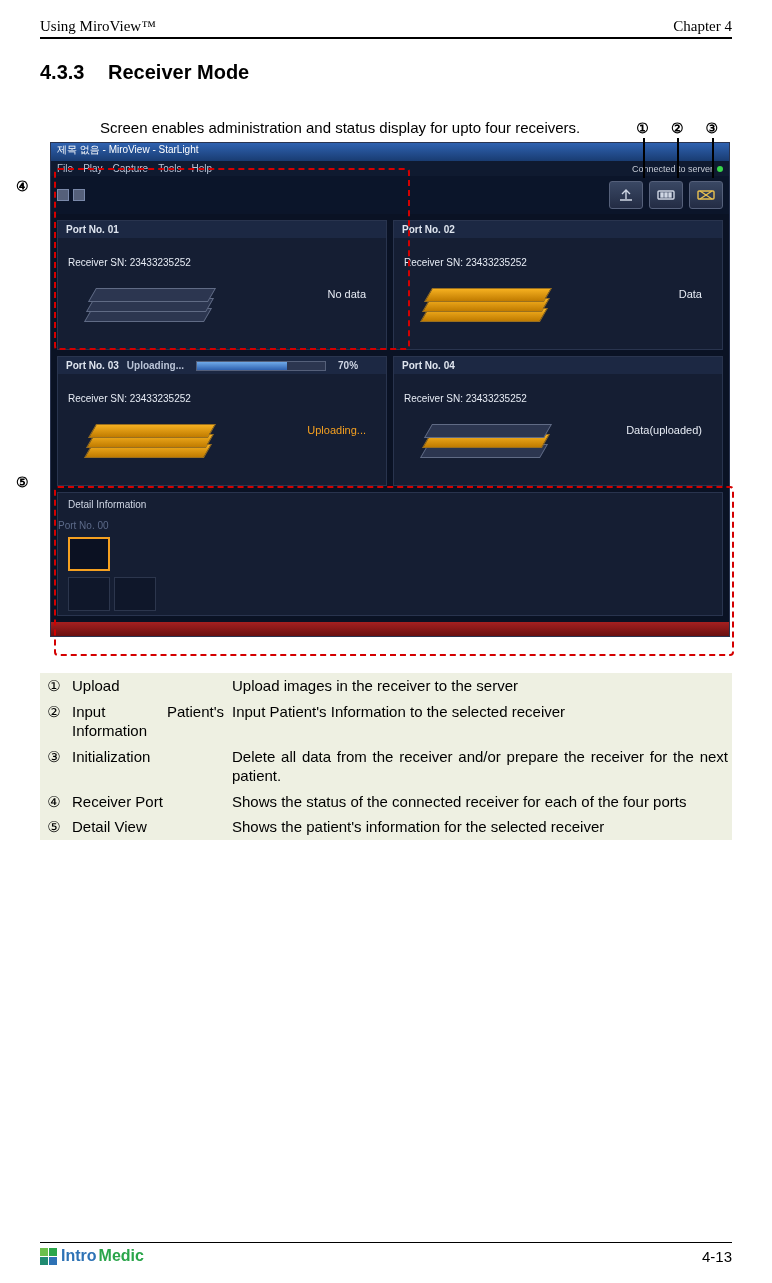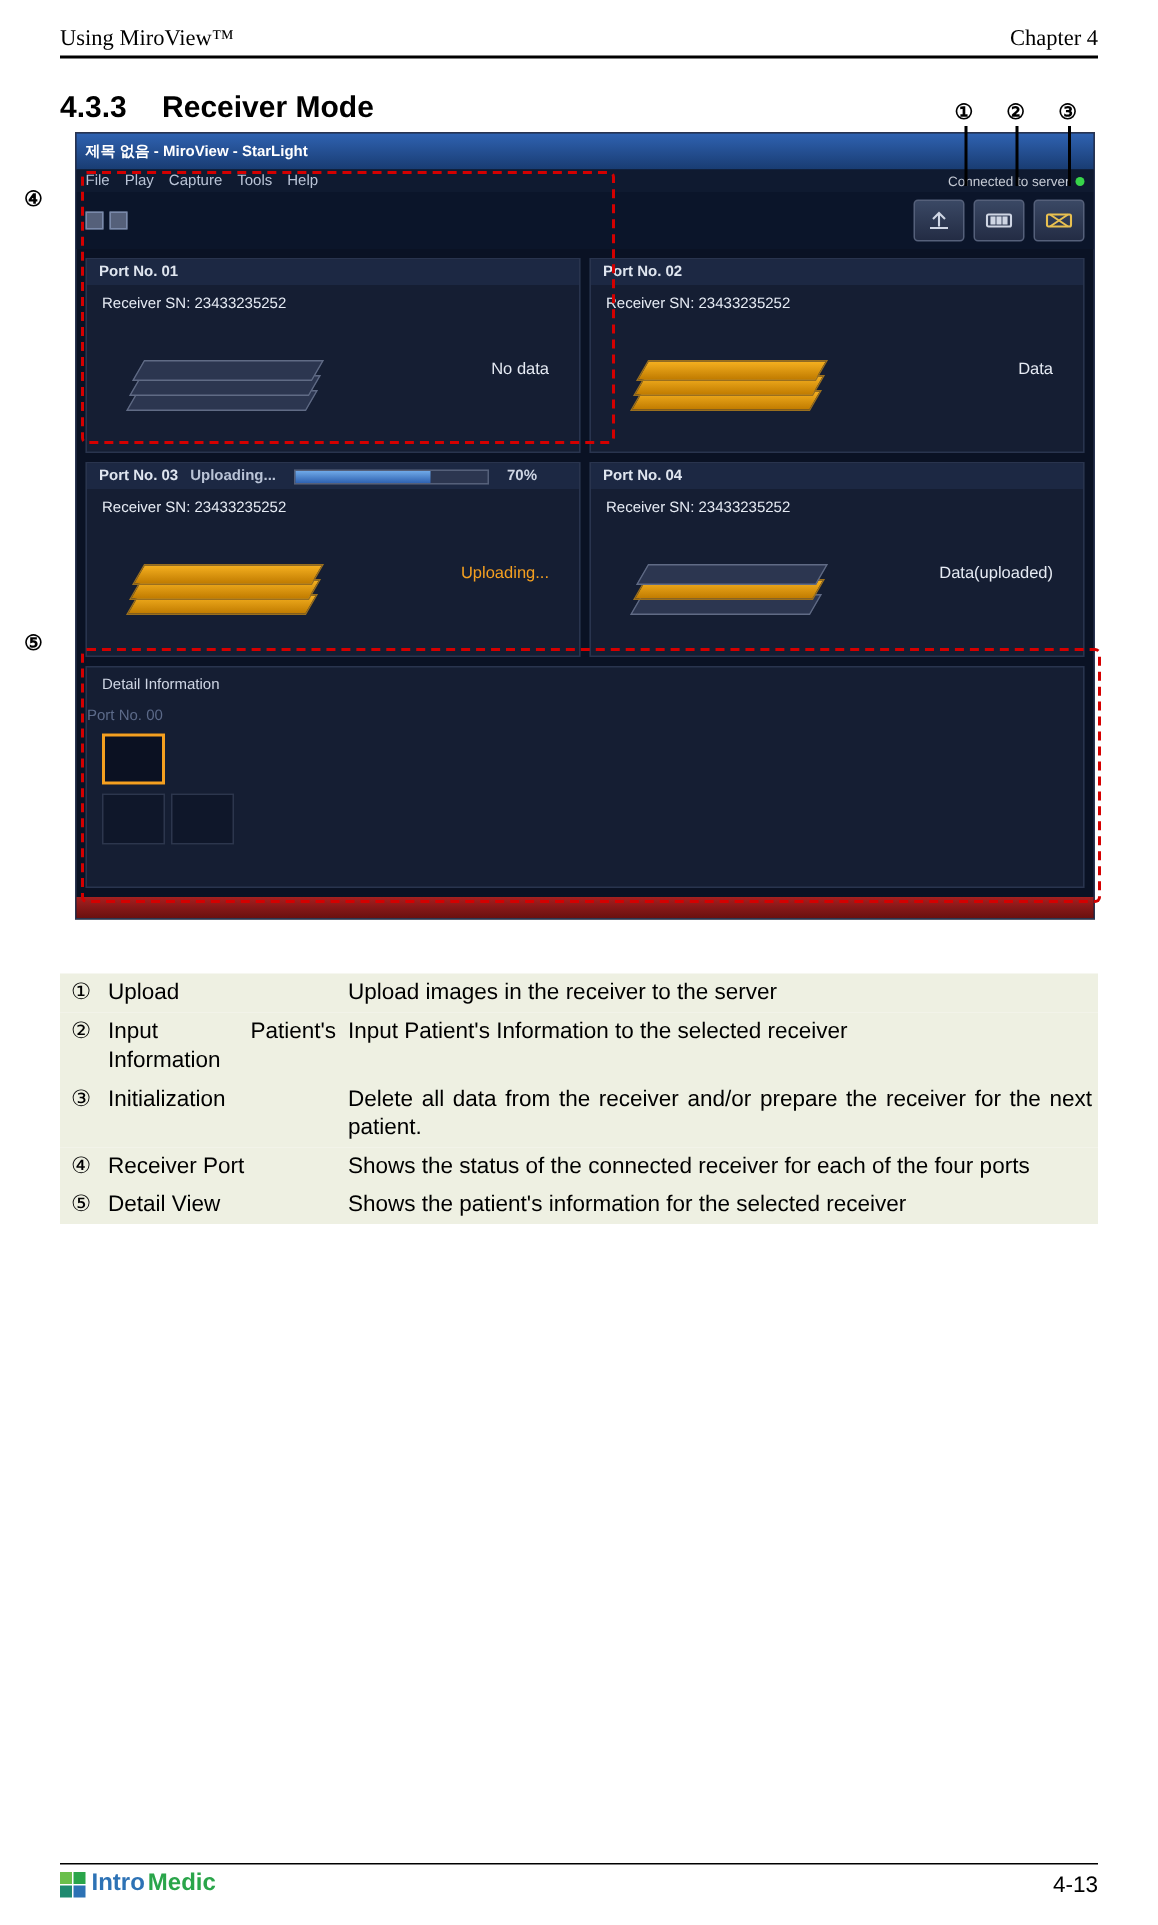--- a/index.html
+++ b/index.html
@@ -71,25 +71,24 @@
     width: 680px;
     background: #0a1224;
     border: 1px solid #2a3450;
     color: #dfe5ef;
     font-size: 11px;
     position: relative;
   }
   .titlebar {
     background: linear-gradient(#2f62b1, #193c72);
     height: 18px;
-    display: flex; align-items: center;
-    padding: 12px 6px;
+    display: flex; align-items: flex-start;
+    padding: 0 6px;
     color: #fff;
     font-size: 10px;
-    font-weight: bold;
   }
   .menubar {
     background: #0f1a30;
     padding: 2px 6px;
     display: flex; gap: 10px;
     color: #b9c3d6;
     font-size: 10px;
     position: relative;
   }
   .connect-status {
@@ -151,21 +150,21 @@
   }
   .port-body {
     flex: 1;
     display: flex;
     align-items: center;
     padding: 6px 20px;
     gap: 8px;
   }
   .recv-sn {
     position: absolute;
-    left: 10px; top: 24px;
+    left: 10px; top: 36px;
     font-size: 10px; color: #e6ebf4;
   }
   .port-img {
     width: 140px; height: 70px;
     position: relative;
     margin-top: 18px;
   }
   .slab {
     width: 120px; height: 14px;
     transform: skewX(-30deg);
@@ -195,21 +194,21 @@
     position: absolute; left:0; top:0; bottom:0;
     width: 70%;
     background: linear-gradient(#6fa9e8,#2f62b1);
   }
   .prog-pct { color:#cfd6e4; font-size:10px; margin-left:4px;}
 
   .detail-panel {
     margin: 0 6px 6px 6px;
     background: #151e33;
     border: 1px solid #29344e;
-    height: 148px;
+    height: 124px;
     position: relative;
   }
   .detail-title {
     font-size: 10px;
     padding: 6px 10px;
     color: #cfd6e4;
   }
   .detail-port {
     color: #5c6a89;
     font-size: 10px;
@@ -280,20 +279,21 @@
   <div class="header-row">
     <span>Using MiroView™</span>
     <span>Chapter 4</span>
   </div>
 
   <div class="section-num">
     <span class="num">4.3.3</span>
     <span>Receiver Mode</span>
   </div>
 
+  <div class="intro-text">Screen enables administration and status display for upto four receivers.</div>
 
   <div class="fig-stack">
     <div class="callouts-top">
       <span class="co">①</span>
       <span class="co">②</span>
       <span class="co">③</span>
     </div>
     <span class="callout-left-4">④</span>
     <span class="callout-left-5">⑤</span>
 

